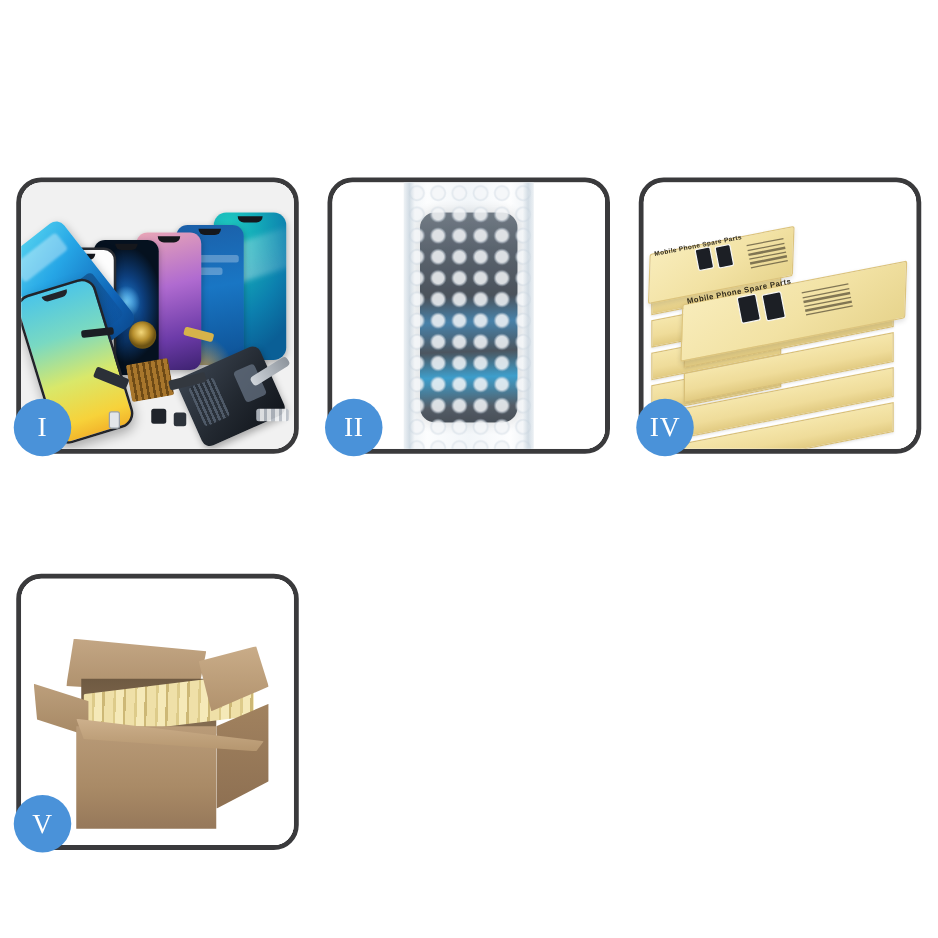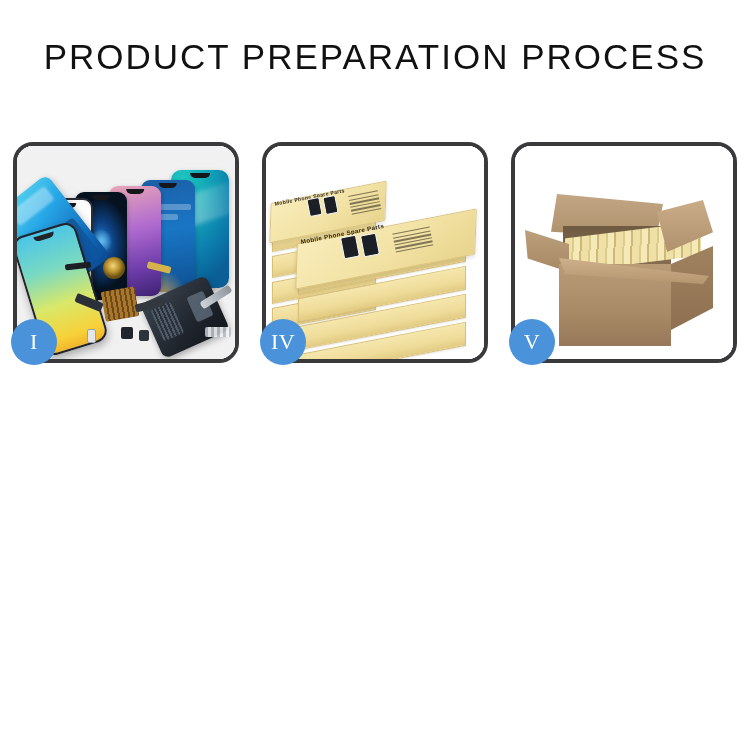--- a/index.html
+++ b/index.html
@@ -396,21 +396,20 @@
   }
   .sc-tab-b {
     position: absolute; left: 48px; top: 162px; width: 14px; height: 16px;
     background: rgba(140,115,86,.5); border-radius: 1px; transform: skewY(18deg);
   }
 </style>
 </head>
 <body>
 
 <div class="header">
-  <div class="main-title">PRODUCT PREPARATION PROCESS</div>
 </div>
 
 <div class="grid">
 
   <div class="panel">
     <div class="panel-inner">
       <div class="scene-parts">
         <div class="ph-fan p5">
             <div class="body">
               <div class="notch"></div>
@@ -453,20 +452,33 @@
         <div class="comp sq1"></div>
         <div class="comp sq2"></div>
         <div class="comp sq3"></div>
         <div class="comp screws"></div>
         <div class="comp tool"></div>
       </div>
     </div>
     <div class="badge">I</div>
   </div>
 
+  <div class="panel">
+    <div class="panel-inner">
+      <div class="scene-bubble">
+        <div class="bag">
+          <div class="bag-phone"></div>
+          <div class="bubbles"></div>
+          <div class="bag-seam-l"></div>
+          <div class="bag-seam-r"></div>
+        </div>
+      </div>
+    </div>
+    <div class="badge">II</div>
+  </div>
 
 
   <div class="panel">
     <div class="panel-inner">
       <div class="scene-stack">
         <div class="sbox bl4"></div>
         <div class="sbox bl3"></div>
         <div class="sbox bl2"></div>
         <div class="sbox bl1"></div>
         <div class="sbox-top st-back"></div>

